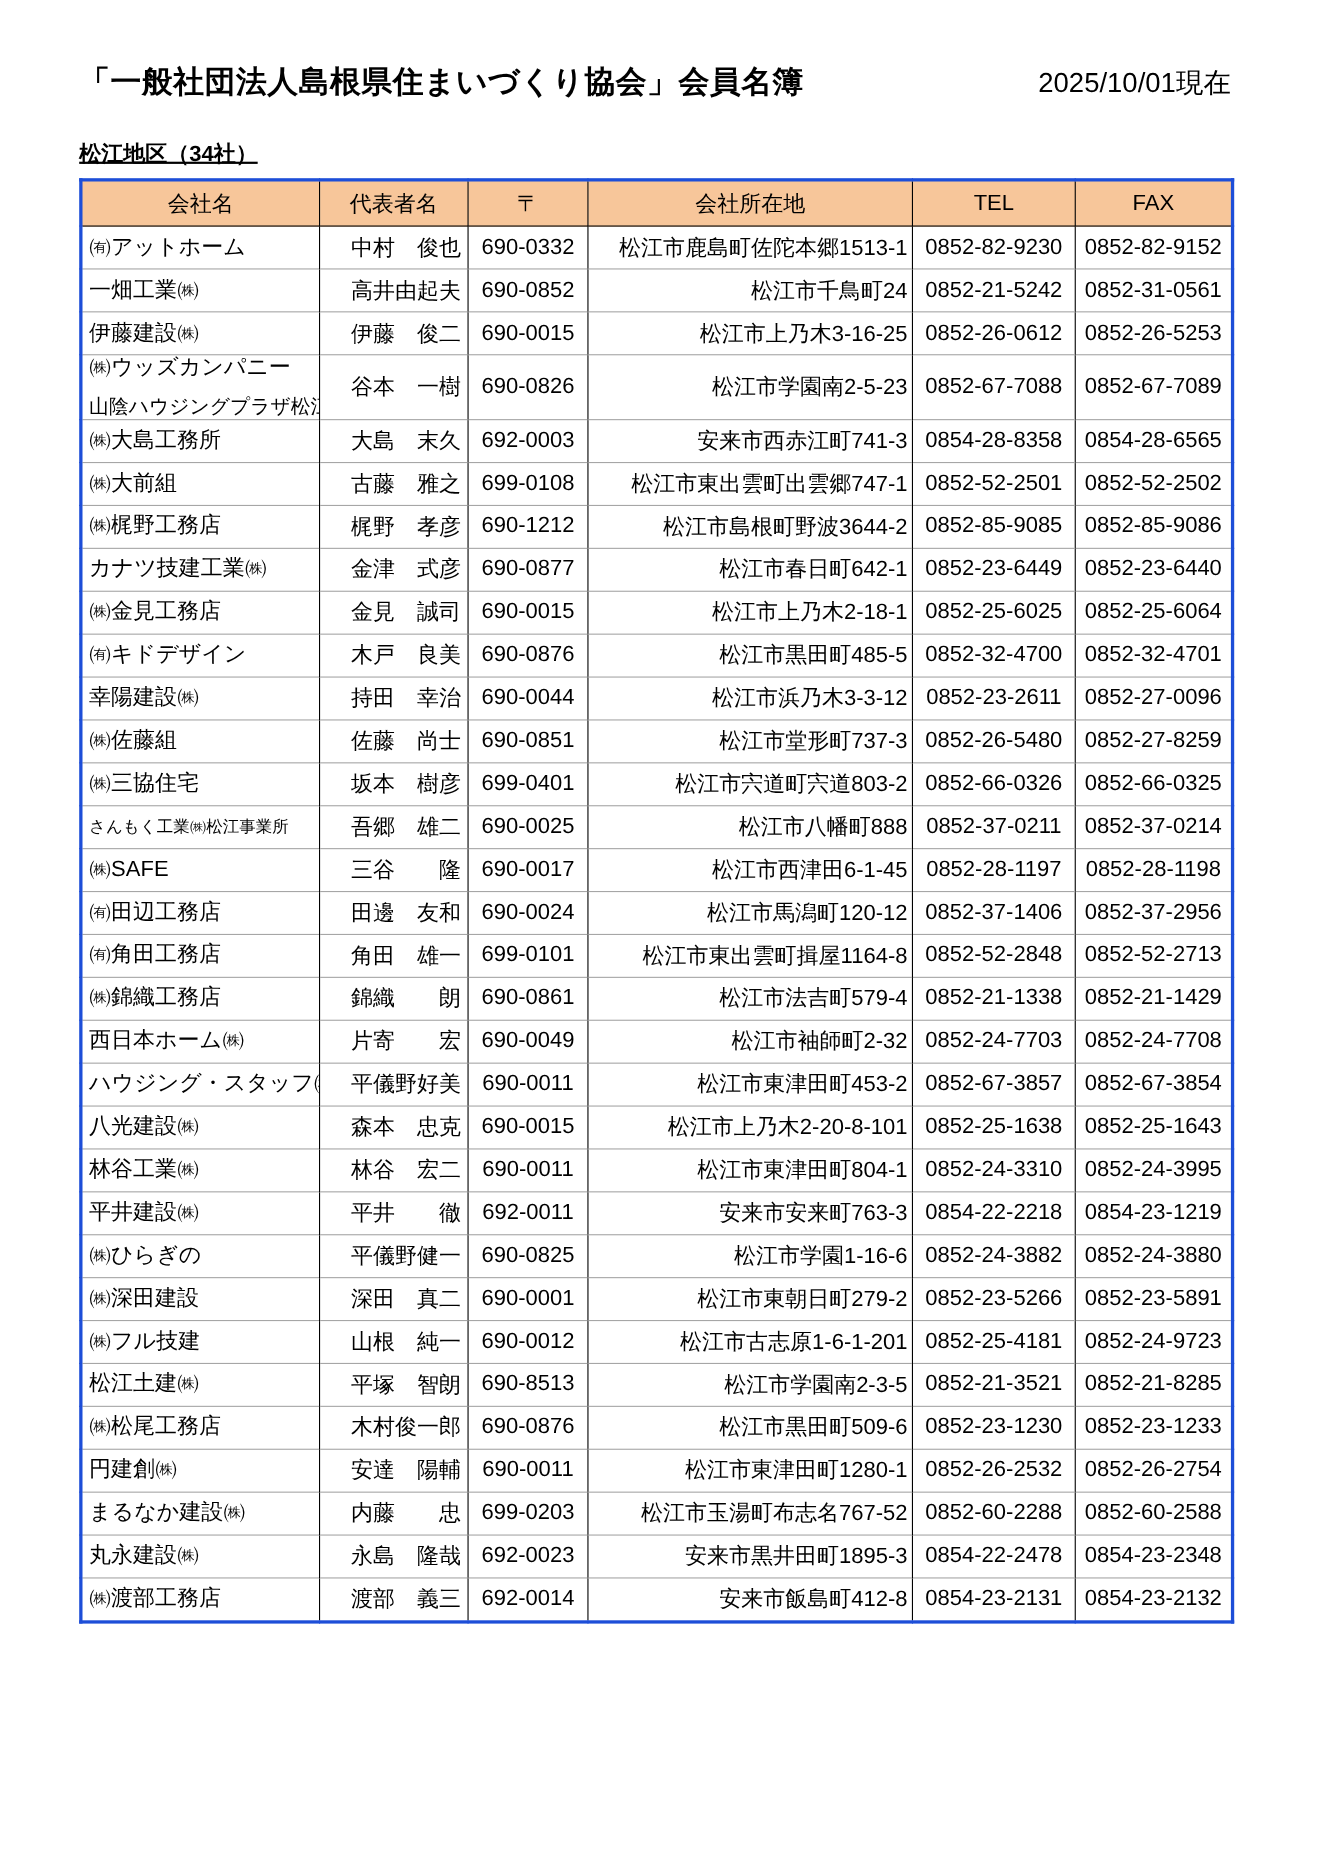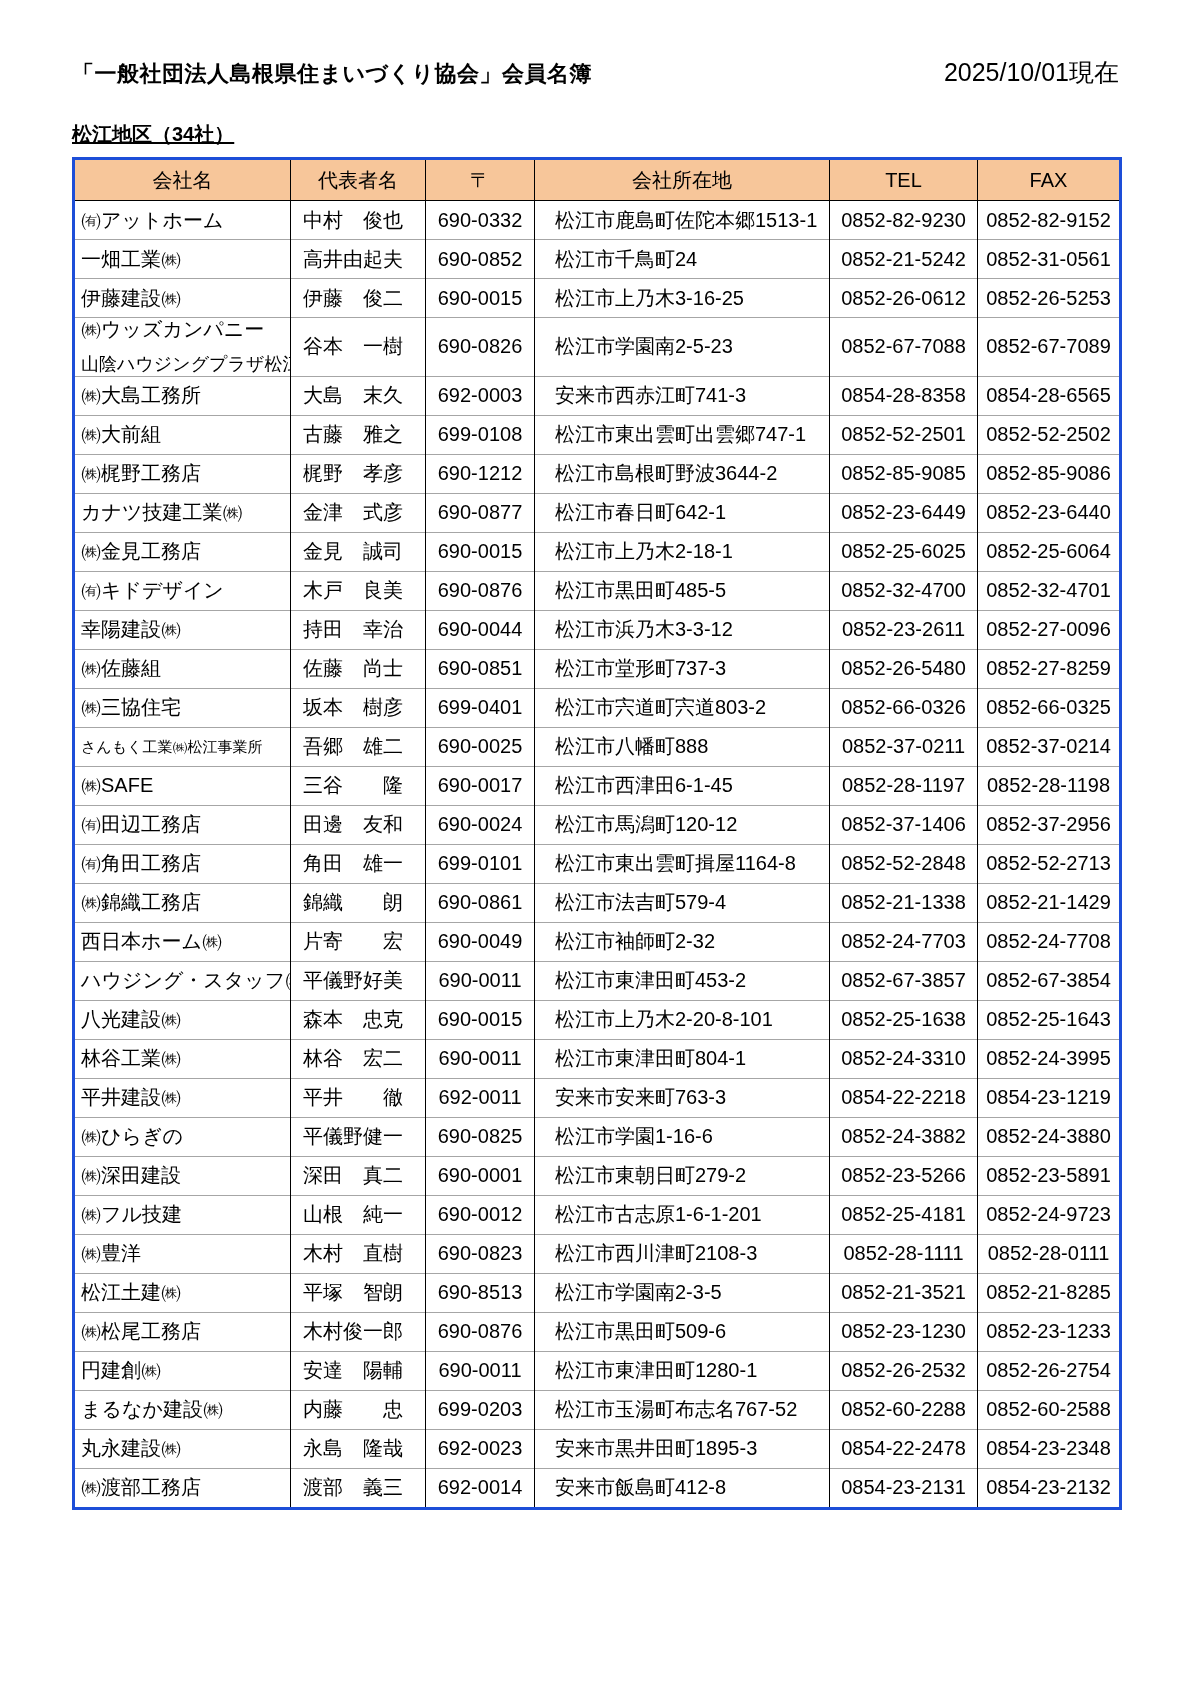--- a/index.html
+++ b/index.html
@@ -19,21 +19,21 @@
   }
   .content {
     width: 1047px;
   }
   .titlebar {
     display: flex;
     justify-content: space-between;
     align-items: baseline;
   }
   .doc-title {
-    font-size: 22px;
+    font-size: 28px;
     font-weight: bold;
     letter-spacing: 0.5px;
   }
   .doc-date {
     font-size: 25px;
     font-weight: normal;
   }
   .section-title {
     margin-top: 32px;
     margin-bottom: 9px;
@@ -72,23 +72,23 @@
   }
   
   .w-company { width: 217px; }
   .w-rep     { width: 135px; }
   .w-zip     { width: 109px; }
   .w-addr    { width: 295px; }
   .w-tel     { width: 148px; }
   .w-fax     { width: 143px; }
 
   td.col-company { text-align: left; padding-left: 6px; }
-  td.col-rep     { text-align: left; padding-left: 12px; }
+  td.col-rep     { text-align: left; padding-left: 28px; }
   td.col-zip     { text-align: center; }
-  td.col-addr    { text-align: left; padding-left: 20px; }
+  td.col-addr    { text-align: right; padding-left: 20px; }
   td.col-tel     { text-align: center; }
   td.col-fax     { text-align: center; }
 
   .company-main { display: block; line-height: 1.15; }
   .company-main.small { font-size: 15px; }
   .company-sub {
     display: block;
     font-size: 18px;
     line-height: 1.2;
     margin-top: 13px;
@@ -382,30 +382,20 @@
       <span class="company-main">㈱フル技建</span>
     </td>
     <td class="col-rep">山根　純一</td>
     <td class="col-zip">690-0012</td>
     <td class="col-addr">松江市古志原1-6-1-201</td>
     <td class="col-tel">0852-25-4181</td>
     <td class="col-fax">0852-24-9723</td>
   </tr>
           <tr>
     <td class="col-company">
-      <span class="company-main">㈱豊洋</span>
-    </td>
-    <td class="col-rep">木村　直樹</td>
-    <td class="col-zip">690-0823</td>
-    <td class="col-addr">松江市西川津町2108-3</td>
-    <td class="col-tel">0852-28-1111</td>
-    <td class="col-fax">0852-28-0111</td>
-  </tr>
-          <tr>
-    <td class="col-company">
       <span class="company-main">松江土建㈱</span>
     </td>
     <td class="col-rep">平塚　智朗</td>
     <td class="col-zip">690-8513</td>
     <td class="col-addr">松江市学園南2-3-5</td>
     <td class="col-tel">0852-21-3521</td>
     <td class="col-fax">0852-21-8285</td>
   </tr>
           <tr>
     <td class="col-company">

